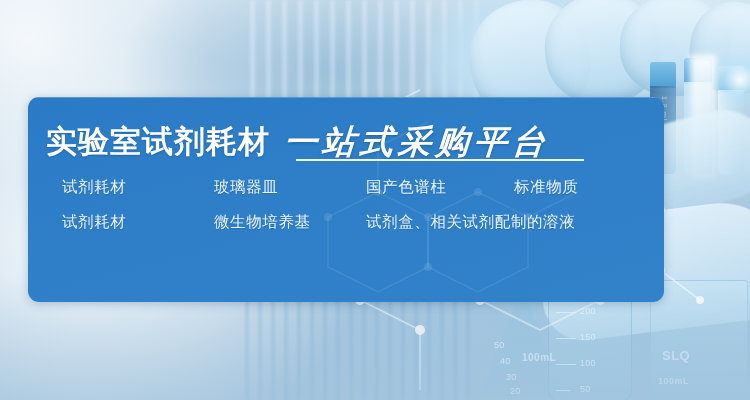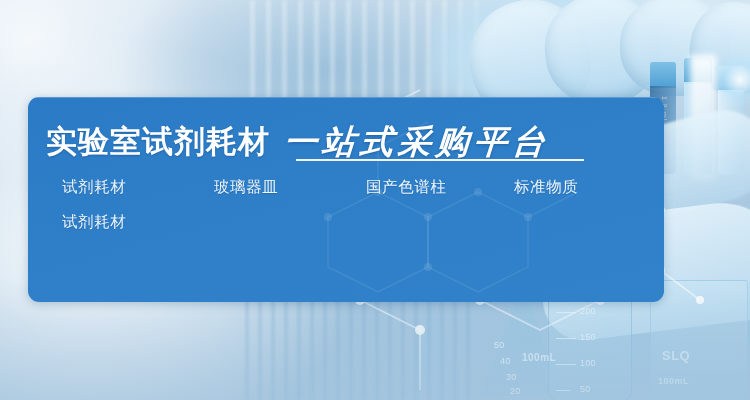--- a/index.html
+++ b/index.html
@@ -329,17 +329,19 @@
 
     <div class="cats">
       <div class="cat-row">
         <span class="cat" style="left:18px;">试剂耗材</span>
         <span class="cat" style="left:170px;text-align:center;">玻璃器皿</span>
         <span class="cat" style="left:470px;">标准物质</span>
         <span class="cat" style="left:322px;">国产色谱柱</span>
       </div>
       <div class="cat-row">
         <span class="cat" style="left:18px;">试剂耗材</span>
+        <span class="cat" style="left:170px;">微生物培养基</span>
+        <span class="cat" style="left:322px;">试剂盒、相关试剂配制的溶液</span>
       </div>
     </div>
   </div>
 
 </div>
 
 </body></html>

